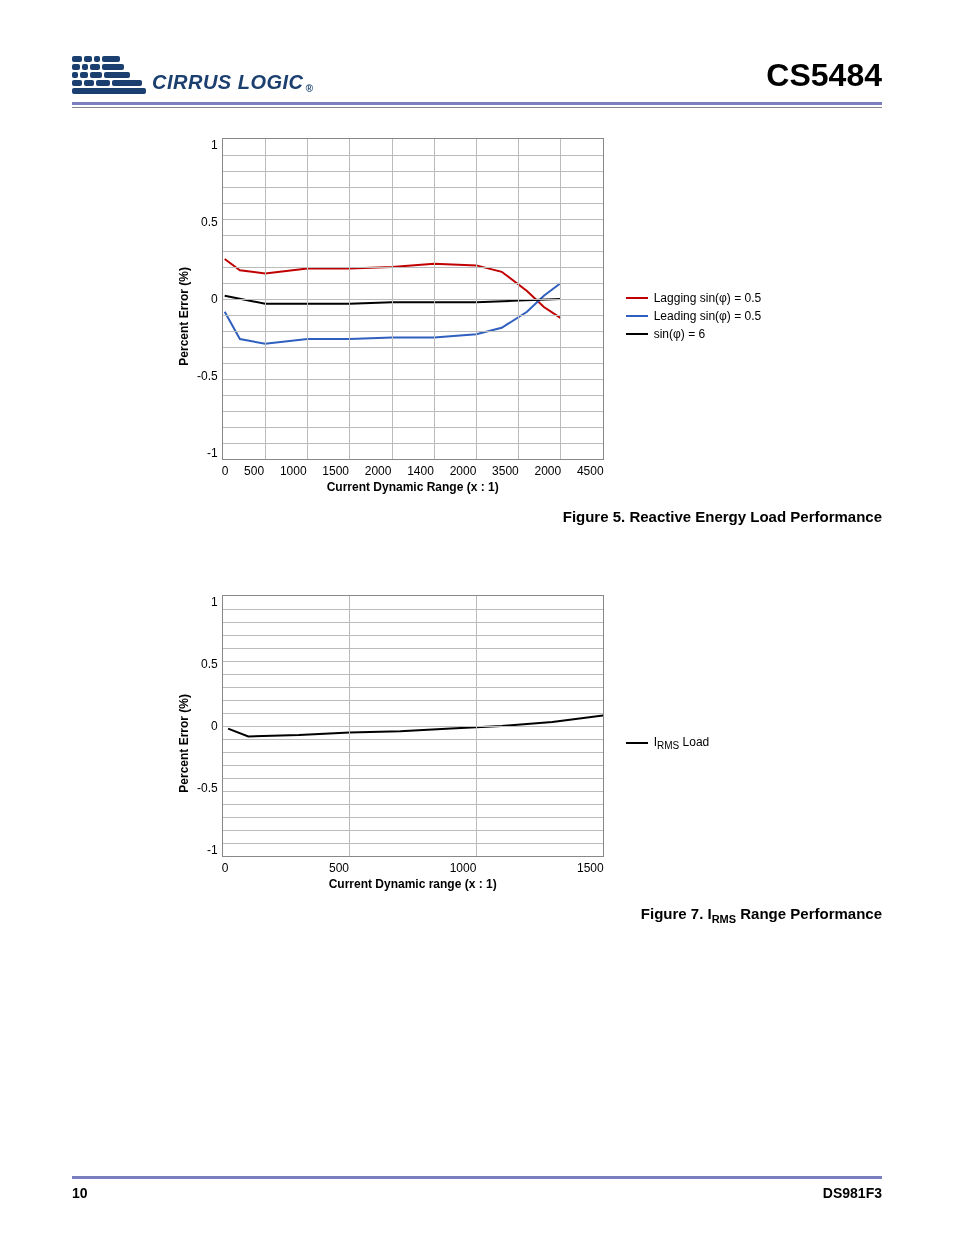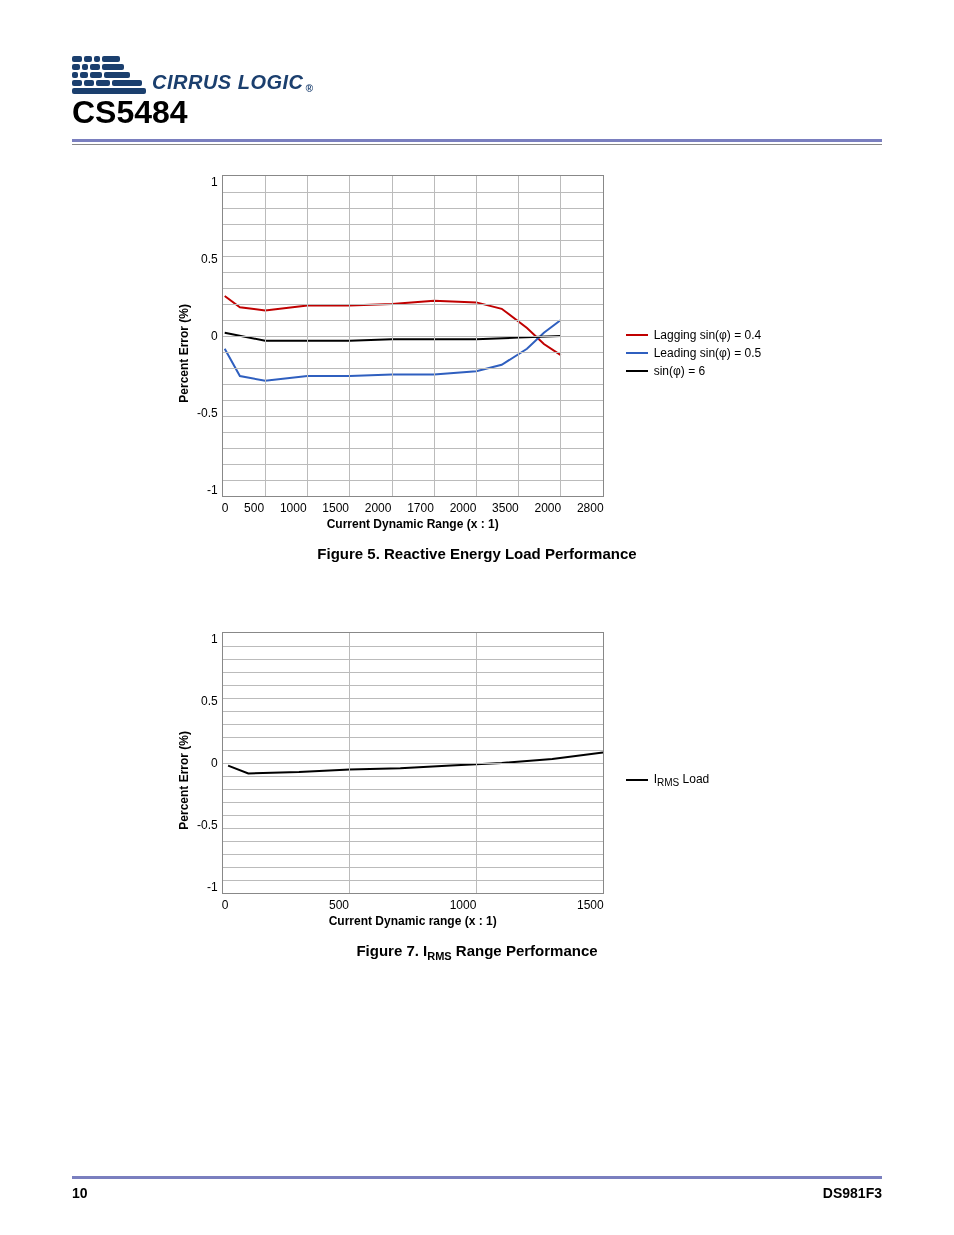--- a/index.html
+++ b/index.html
@@ -1,18 +1,18 @@
 <!DOCTYPE html>
 <html><head>
 <meta charset="utf-8">
 <style>
   @page { size: 954px 1235px; margin:0; }
   html,body { margin:0; padding:0; background:#fff; font-family: Arial, Helvetica, sans-serif; }
   .page { width:954px; height:1235px; position:relative; box-sizing:border-box; padding:56px 72px 50px 72px; }
-  .header { display:flex; justify-content:space-between; align-items:flex-start;flex-direction:column; }
+  .header { display:flex; justify-content:space-between; align-items:flex-end; }
   .logo-wrap { display:flex; align-items:flex-end; }
   .logo-bars { display:flex; flex-direction:column; gap:2px; margin-right:6px; }
   .bar-row { display:flex; gap:2px; }
   .bar { height:6px; background:#1b3f6e; border-radius:2px; }
   .logo-text { font-style:italic; font-weight:600; color:#1b3f6e; letter-spacing:.5px; font-size:20px; display:inline-flex; align-items:flex-end; }
   .logo-text .r { font-size:10px; vertical-align:super; margin-left:2px; }
   .partno { font-size:32px; font-weight:700; }
   .hr1 { border:none; border-top:3px solid #7a7fbf; margin:8px 0 2px; }
   .hr2 { border:none; border-top:1px solid #888; margin:0 0 30px; }
   .chart-block { width:600px; margin:0 auto 10px; display:flex; }
@@ -25,21 +25,21 @@
   .plot[data-h="320"] { height:320px; }
   .plot[data-h="260"] { height:260px; }
   .grid-h, .grid-v { position:absolute; background:#bbb; }
   .grid-h { left:0; right:0; height:1px; }
   .grid-v { top:0; bottom:0; width:1px; }
   .xaxis { display:flex; justify-content:space-between; font-size:12px; margin-top:4px; }
   .xlabel { text-align:center; font-size:12px; font-weight:700; margin-top:2px; }
   .legend { font-size:12px; align-self:center; margin-left:22px; }
   .legend-row { display:flex; align-items:center; margin:4px 0; white-space:nowrap; }
   .lswatch { width:22px; height:0; border-top:2px solid; margin-right:6px; }
-  .caption { text-align:center; font-weight:700; font-size:15px; margin:14px 0 70px; }
+  .caption { text-align:right; font-weight:700; font-size:15px; margin:14px 0 70px; }
   .caption sub { font-size:11px; }
   .footer { position:absolute; left:72px; right:72px; bottom:34px; }
   .fline { border:none; border-top:3px solid #7a7fbf; margin:0 0 6px; }
   .frow { display:flex; justify-content:space-between; font-weight:700; font-size:14px; }
   svg.series { position:absolute; left:0; top:0; }
 </style>
 </head>
 <body>
 
 <div class="page">
@@ -128,33 +128,33 @@
             <div class="grid-v" style="left: 253.333px;"></div>
             <div class="grid-v" style="left: 295.556px;"></div>
             <div class="grid-v" style="left: 337.778px;"></div>
           </div>
         <div class="xaxis" style="width:382px">
           <span>0</span>
           <span>500</span>
           <span>1000</span>
           <span>1500</span>
           <span>2000</span>
-          <span>1700</span>
+          <span>1400</span>
           <span>2000</span>
           <span>3500</span>
           <span>2000</span>
-          <span>2800</span>
+          <span>4500</span>
         </div>
         <div class="xlabel">Current Dynamic Range (x : 1)</div>
       </div>
     </div>
     <div class="legend">
       <div class="legend-row">
           <span class="lswatch" style="border-color:#c00000"></span>
-          <span>Lagging sin(φ) = 0.4</span>
+          <span>Lagging sin(φ) = 0.5</span>
         </div>
       <div class="legend-row">
           <span class="lswatch" style="border-color:#2f5fbf"></span>
           <span>Leading sin(φ) = 0.5</span>
         </div>
       <div class="legend-row">
           <span class="lswatch" style="border-color:#000"></span>
           <span>sin(φ) = 6</span>
         </div>
     </div>

